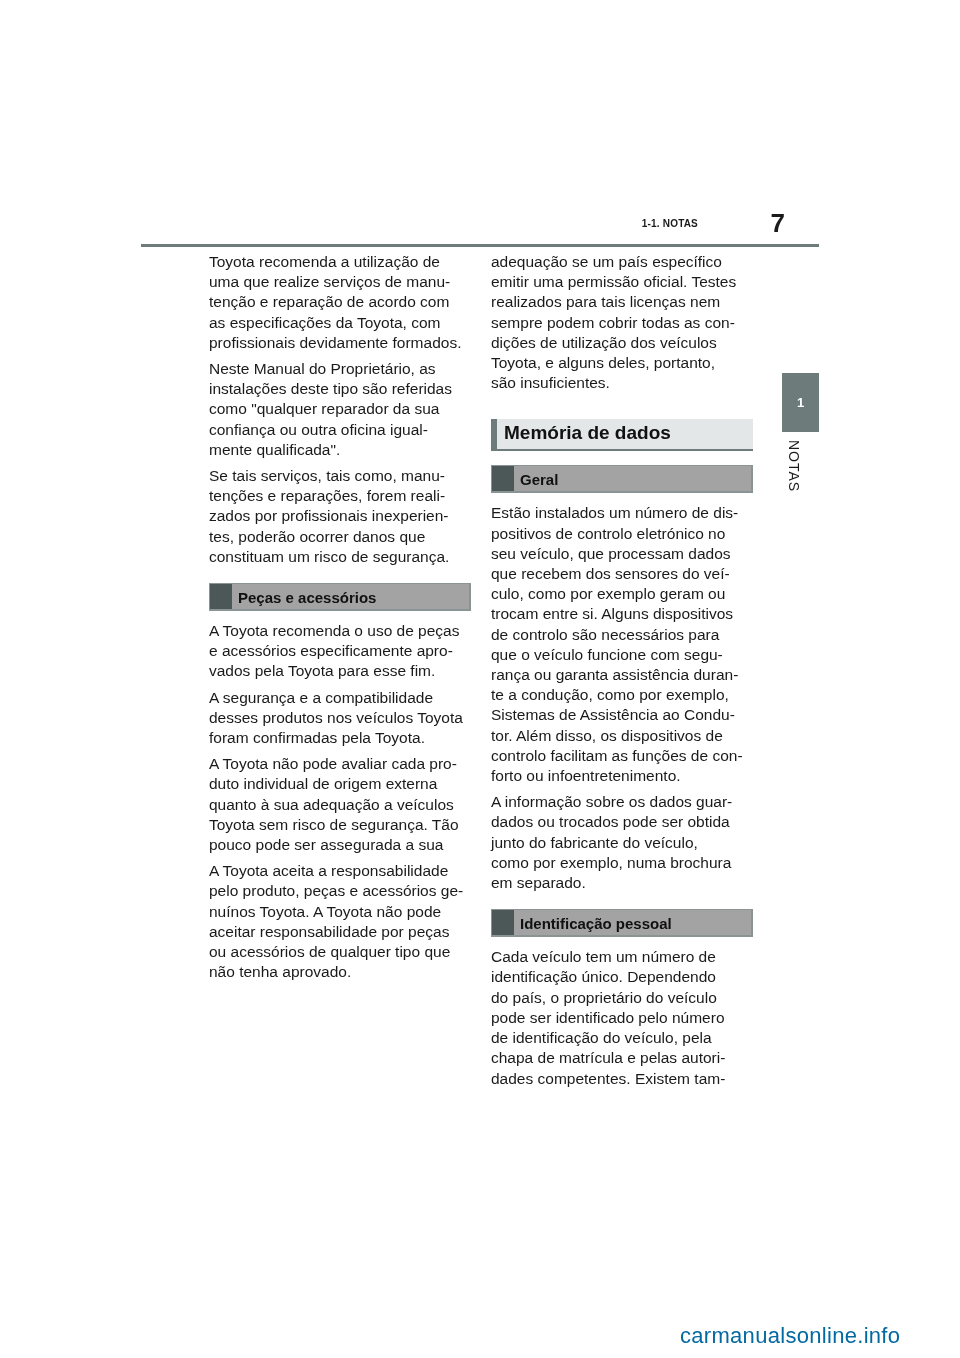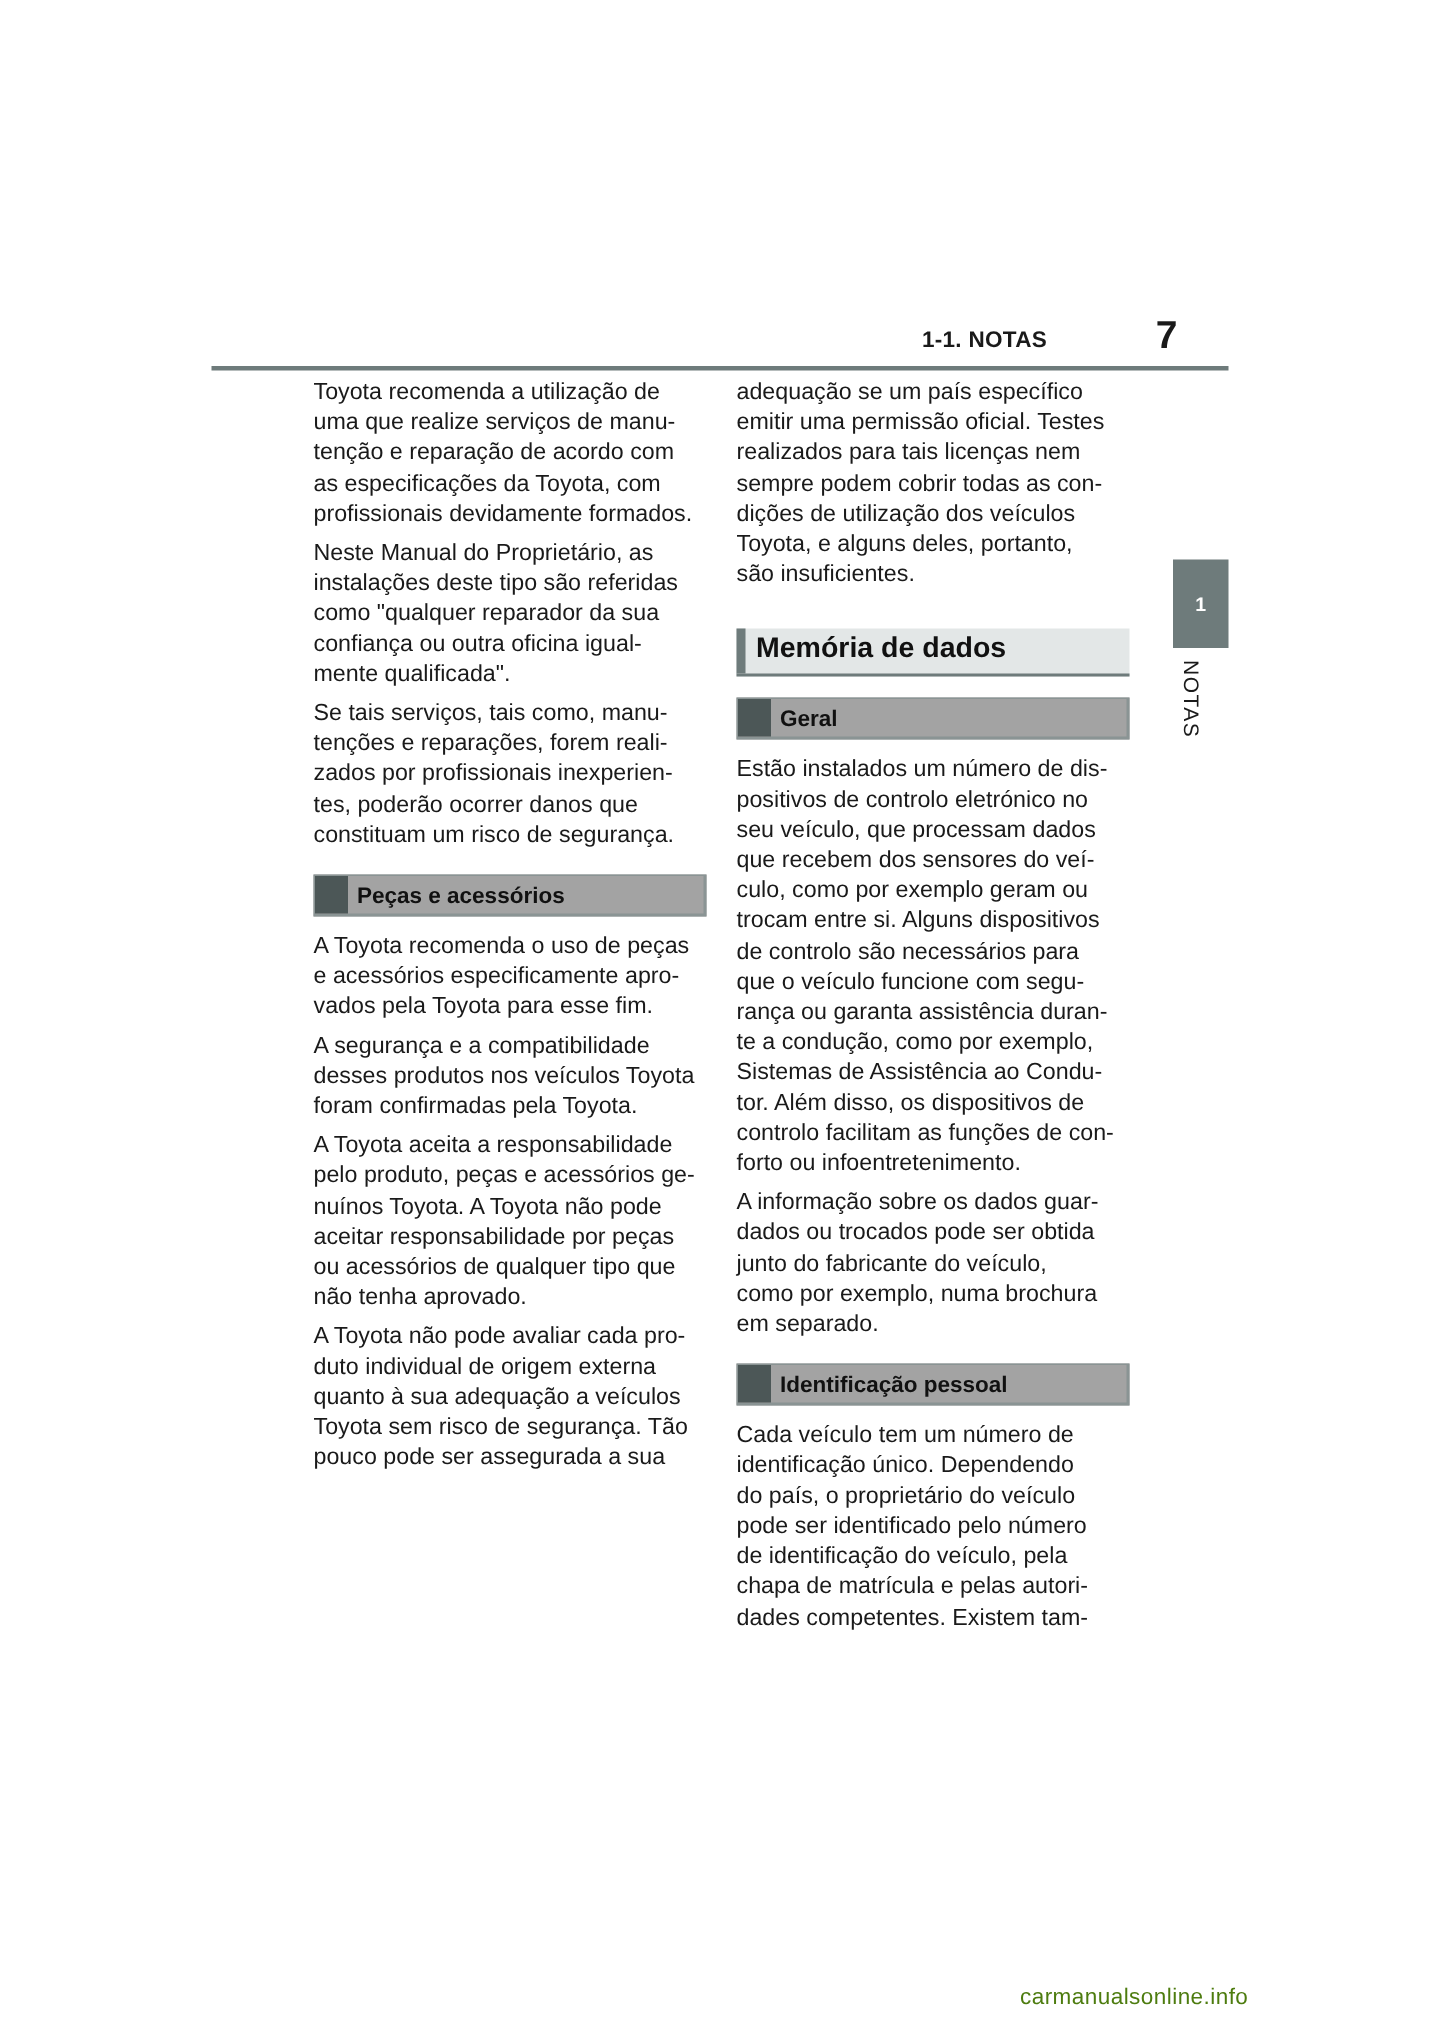--- a/index.html
+++ b/index.html
@@ -19,21 +19,21 @@
       position: absolute;
       left: 141px;
       top: 210px;
       width: 678px;
       height: 36px;
     }
     .section-label {
       position: absolute;
       right: 121px;
       top: 8px;
-      font-size: 15px;
+      font-size: 10px;
       font-weight: bold;
       letter-spacing: 0.2px;
     }
     .page-number {
       position: absolute;
       right: 34px;
       top: -2px;
       font-size: 26px;
       font-weight: bold;
     }
@@ -128,22 +128,22 @@
       left: 13px;
       top: 4px;
       font-size: 19px;
       font-weight: bold;
       color: #111;
     }
     .watermark {
       position: absolute;
       left: 680px;
       top: 1323px;
-      font-size: 15px;
-      color: #4d7c0f;
+      font-size: 22px;
+      color: #0369a1;
       letter-spacing: 0.3px;
     }
   </style>
 </head>
 <body>
 
 <div class="page-header">
   <span class="section-label">1-1. NOTAS</span>
   <span class="page-number">7</span>
 </div>
@@ -175,31 +175,31 @@
     <div class="bar"></div>
     <span class="label">Peças e acessórios</span>
   </div>
 
   <p class="para">A Toyota recomenda o uso de peças
 e acessórios especificamente apro-
 vados pela Toyota para esse fim.</p>
   <p class="para">A segurança e a compatibilidade
 desses produtos nos veículos Toyota
 foram confirmadas pela Toyota.</p>
+  <p class="para">A Toyota não pode avaliar cada pro-
+duto individual de origem externa
+quanto à sua adequação a veículos
+Toyota sem risco de segurança. Tão
+pouco pode ser assegurada a sua</p>
   <p class="para">A Toyota aceita a responsabilidade
 pelo produto, peças e acessórios ge-
 nuínos Toyota. A Toyota não pode
 aceitar responsabilidade por peças
 ou acessórios de qualquer tipo que
 não tenha aprovado.</p>
-  <p class="para">A Toyota não pode avaliar cada pro-
-duto individual de origem externa
-quanto à sua adequação a veículos
-Toyota sem risco de segurança. Tão
-pouco pode ser assegurada a sua</p>
 </div>
 
 <div class="column col-right">
   <p class="para" style="margin-bottom:26px;">adequação se um país específico
 emitir uma permissão oficial. Testes
 realizados para tais licenças nem
 sempre podem cobrir todas as con-
 dições de utilização dos veículos
 Toyota, e alguns deles, portanto,
 são insuficientes.</p>

